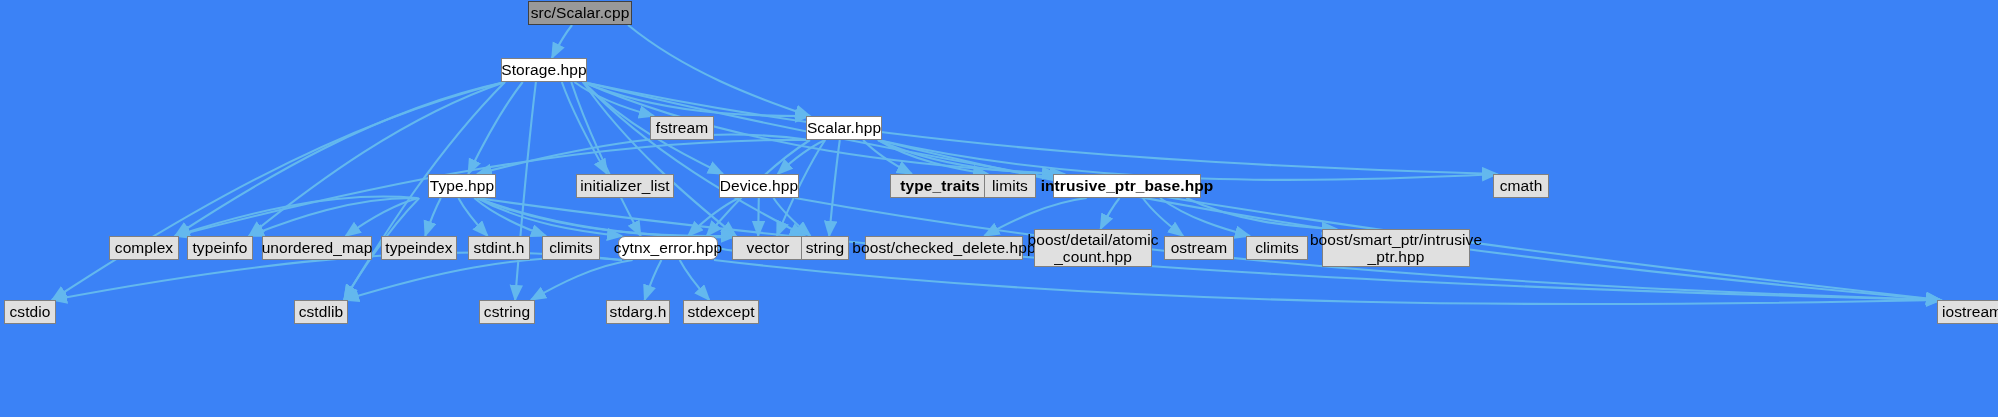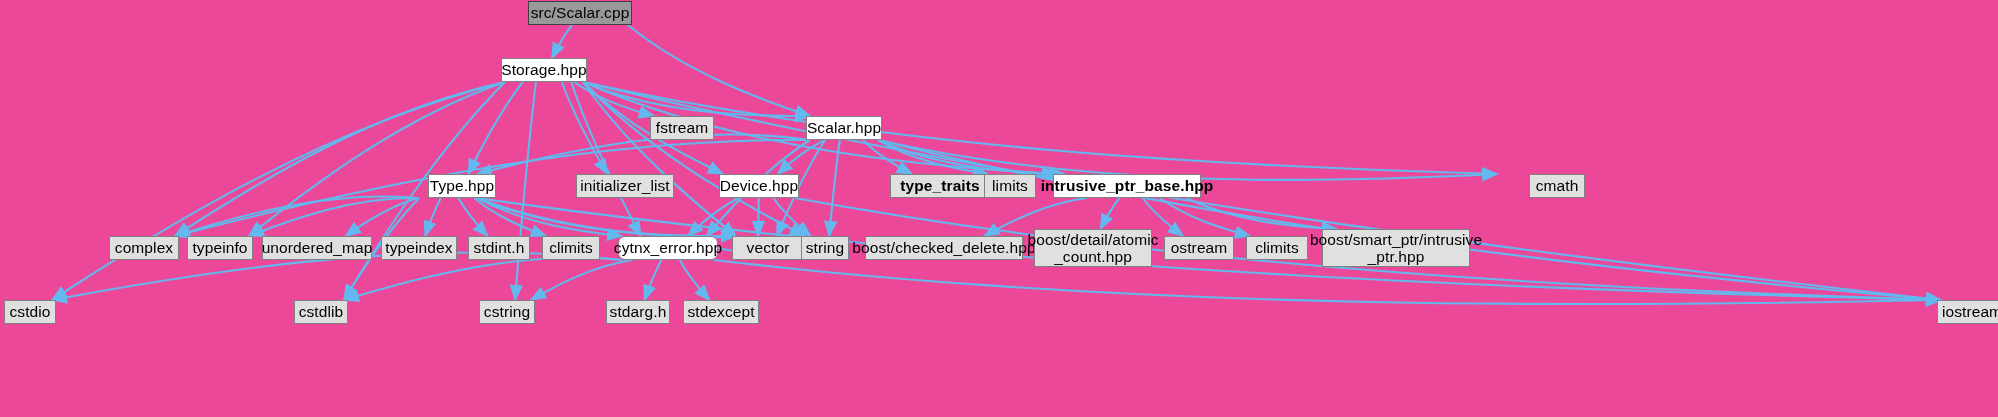--- a/index.html
+++ b/index.html
@@ -1,19 +1,19 @@
 <!DOCTYPE html>
 <html><head>
 <meta charset="utf-8">
 <style>
   html,body{margin:0;padding:0;background:#000;}
   #graph-root{
     position:relative;
     width:1998px;height:417px;
-    background:#ec4899;
+    background:#3b82f6;
     font-family:"Liberation Sans","DejaVu Sans",sans-serif;
     overflow:hidden;
   }
   svg.edges{position:absolute;left:0;top:0;width:1998px;height:417px;}
   .node{
     position:absolute;
     box-sizing:border-box;
     display:flex;align-items:center;justify-content:center;
     text-align:center;
     background:#e0e0e0;
@@ -103,21 +103,21 @@
       <div class="node root" style="left: 528px; top: 1px; width: 104px; height: 24px;">src/Scalar.cpp</div>
       <div class="node hdr" style="left: 501px; top: 58px; width: 86px; height: 24px;">Storage.hpp</div>
       <div class="node " style="left: 650px; top: 116px; width: 64px; height: 24px;">fstream</div>
       <div class="node hdr" style="left: 806px; top: 116px; width: 76px; height: 24px;">Scalar.hpp</div>
       <div class="node hdr" style="left: 428px; top: 174px; width: 68px; height: 24px;">Type.hpp</div>
       <div class="node " style="left: 576px; top: 174px; width: 98px; height: 24px;">initializer_list</div>
       <div class="node hdr" style="left: 719px; top: 174px; width: 80px; height: 24px;">Device.hpp</div>
       <div class="node " style="left: 890px; top: 174px; width: 100px; height: 24px; font-weight: bold;">type_traits</div>
       <div class="node " style="left: 984px; top: 174px; width: 52px; height: 24px;">limits</div>
       <div class="node hdr" style="left: 1053px; top: 174px; width: 148px; height: 24px; font-weight: bold;">intrusive_ptr_base.hpp</div>
-      <div class="node " style="left: 1493px; top: 174px; width: 56px; height: 24px; margin-left: 36px;">cmath</div>
+      <div class="node " style="left: 1493px; top: 174px; width: 56px; height: 24px;">cmath</div>
       <div class="node " style="left: 109px; top: 236px; width: 70px; height: 24px;">complex</div>
       <div class="node " style="left: 187px; top: 236px; width: 66px; height: 24px;">typeinfo</div>
       <div class="node " style="left: 262px; top: 236px; width: 110px; height: 24px;">unordered_map</div>
       <div class="node " style="left: 381px; top: 236px; width: 76px; height: 24px;">typeindex</div>
       <div class="node " style="left: 468px; top: 236px; width: 62px; height: 24px;">stdint.h</div>
       <div class="node " style="left: 542px; top: 236px; width: 58px; height: 24px;">climits</div>
       <div class="node hdr" style="left: 618px; top: 236px; width: 100px; height: 24px; border-radius: 7px;">cytnx_error.hpp</div>
       <div class="node " style="left: 732px; top: 236px; width: 72px; height: 24px;">vector</div>
       <div class="node " style="left: 801px; top: 236px; width: 48px; height: 24px; text-align: center;">string</div>
       <div class="node " style="left: 865px; top: 236px; width: 158px; height: 24px;">boost/checked_delete.hpp</div>

